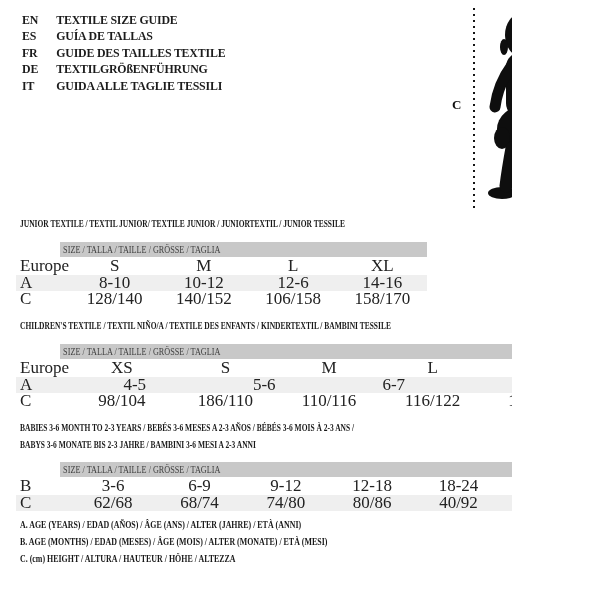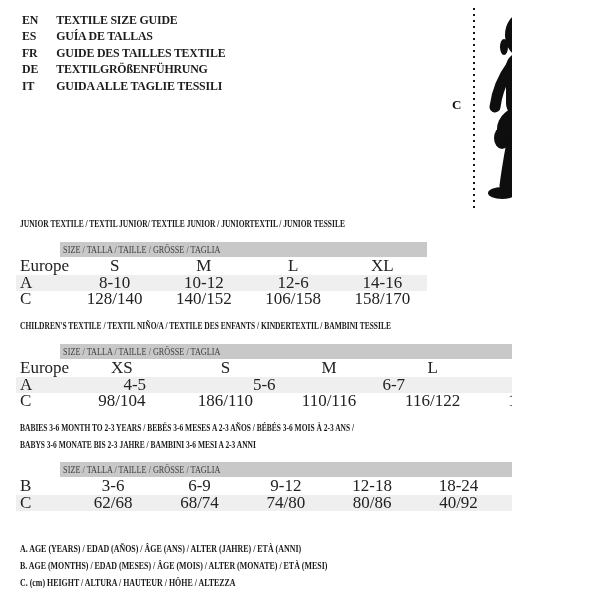--- a/index.html
+++ b/index.html
@@ -39,21 +39,21 @@
   .cell.data { flex:1; text-align:center; }
 
   #tbl-0 { top:242px; width:411px; }
   #title-0 { top:217px; }
   #tbl-1 { top:344px; width:572px; }
   #title-1 { top:319px; }
   #tbl-2 { top:462px; width:572px; }
   #title-2 { top:419px; }
 
   
-  .legend { position:absolute; left:20px; top:540px; }
+  .legend { position:absolute; left:20px; top:516px; }
   .legend-line {
     font-size:11px; font-weight:bold; line-height:17.2px; white-space:nowrap;
     transform:scaleX(0.72); transform-origin:0 50%; color:#181818;
   }
 </style>
 </head>
 <body>
 
 <div class="sheet">
 

